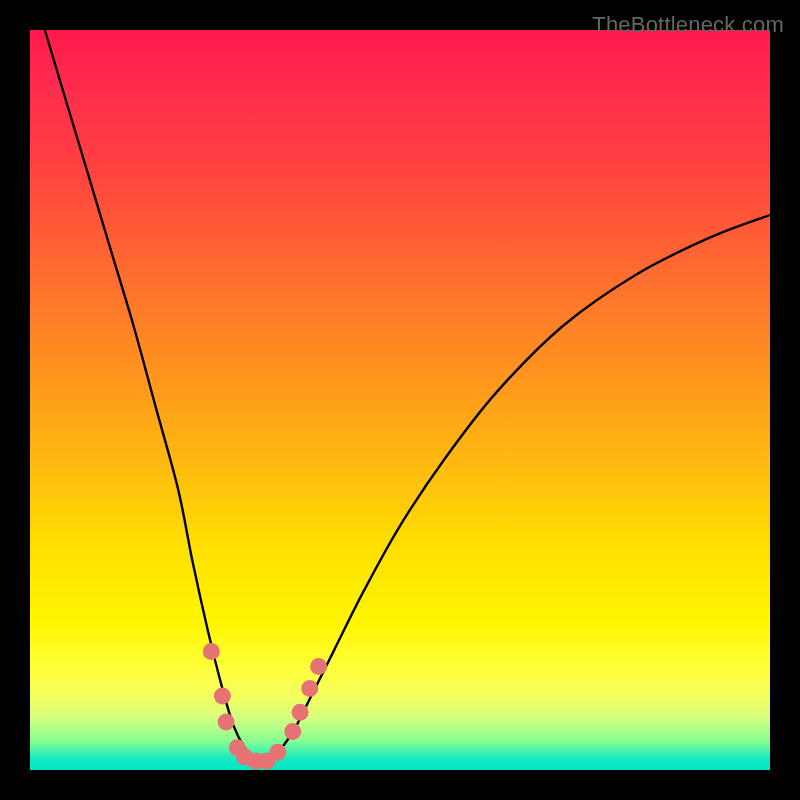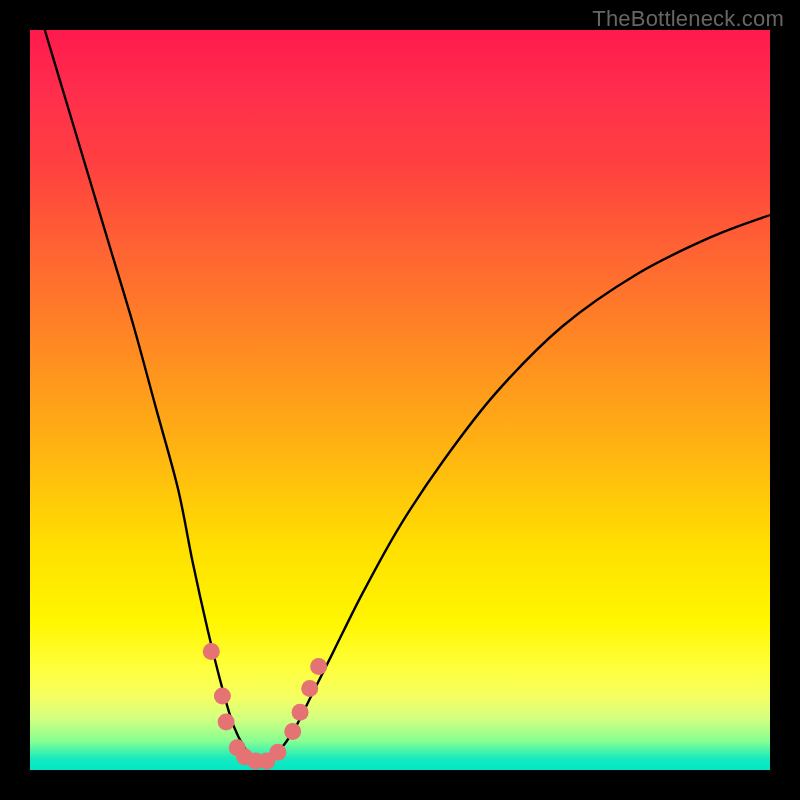--- a/index.html
+++ b/index.html
@@ -39,21 +39,21 @@
       #ffff3a 86%,
       #f6ff60 90%,
       #d4ff80 93%,
       #8aff90 96%,
       #16eac0 98.5%,
       #00e6c6 100%
     );
   }
   .watermark {
     position: absolute;
-    top: 6px;
+    top: 12px;
     right: 16px;
     color: #666;
     font-size: 22px;
     font-weight: 500;
     letter-spacing: 0.2px;
     user-select: none;
   }
   svg.curve {
     position: absolute;
     left: 0;

